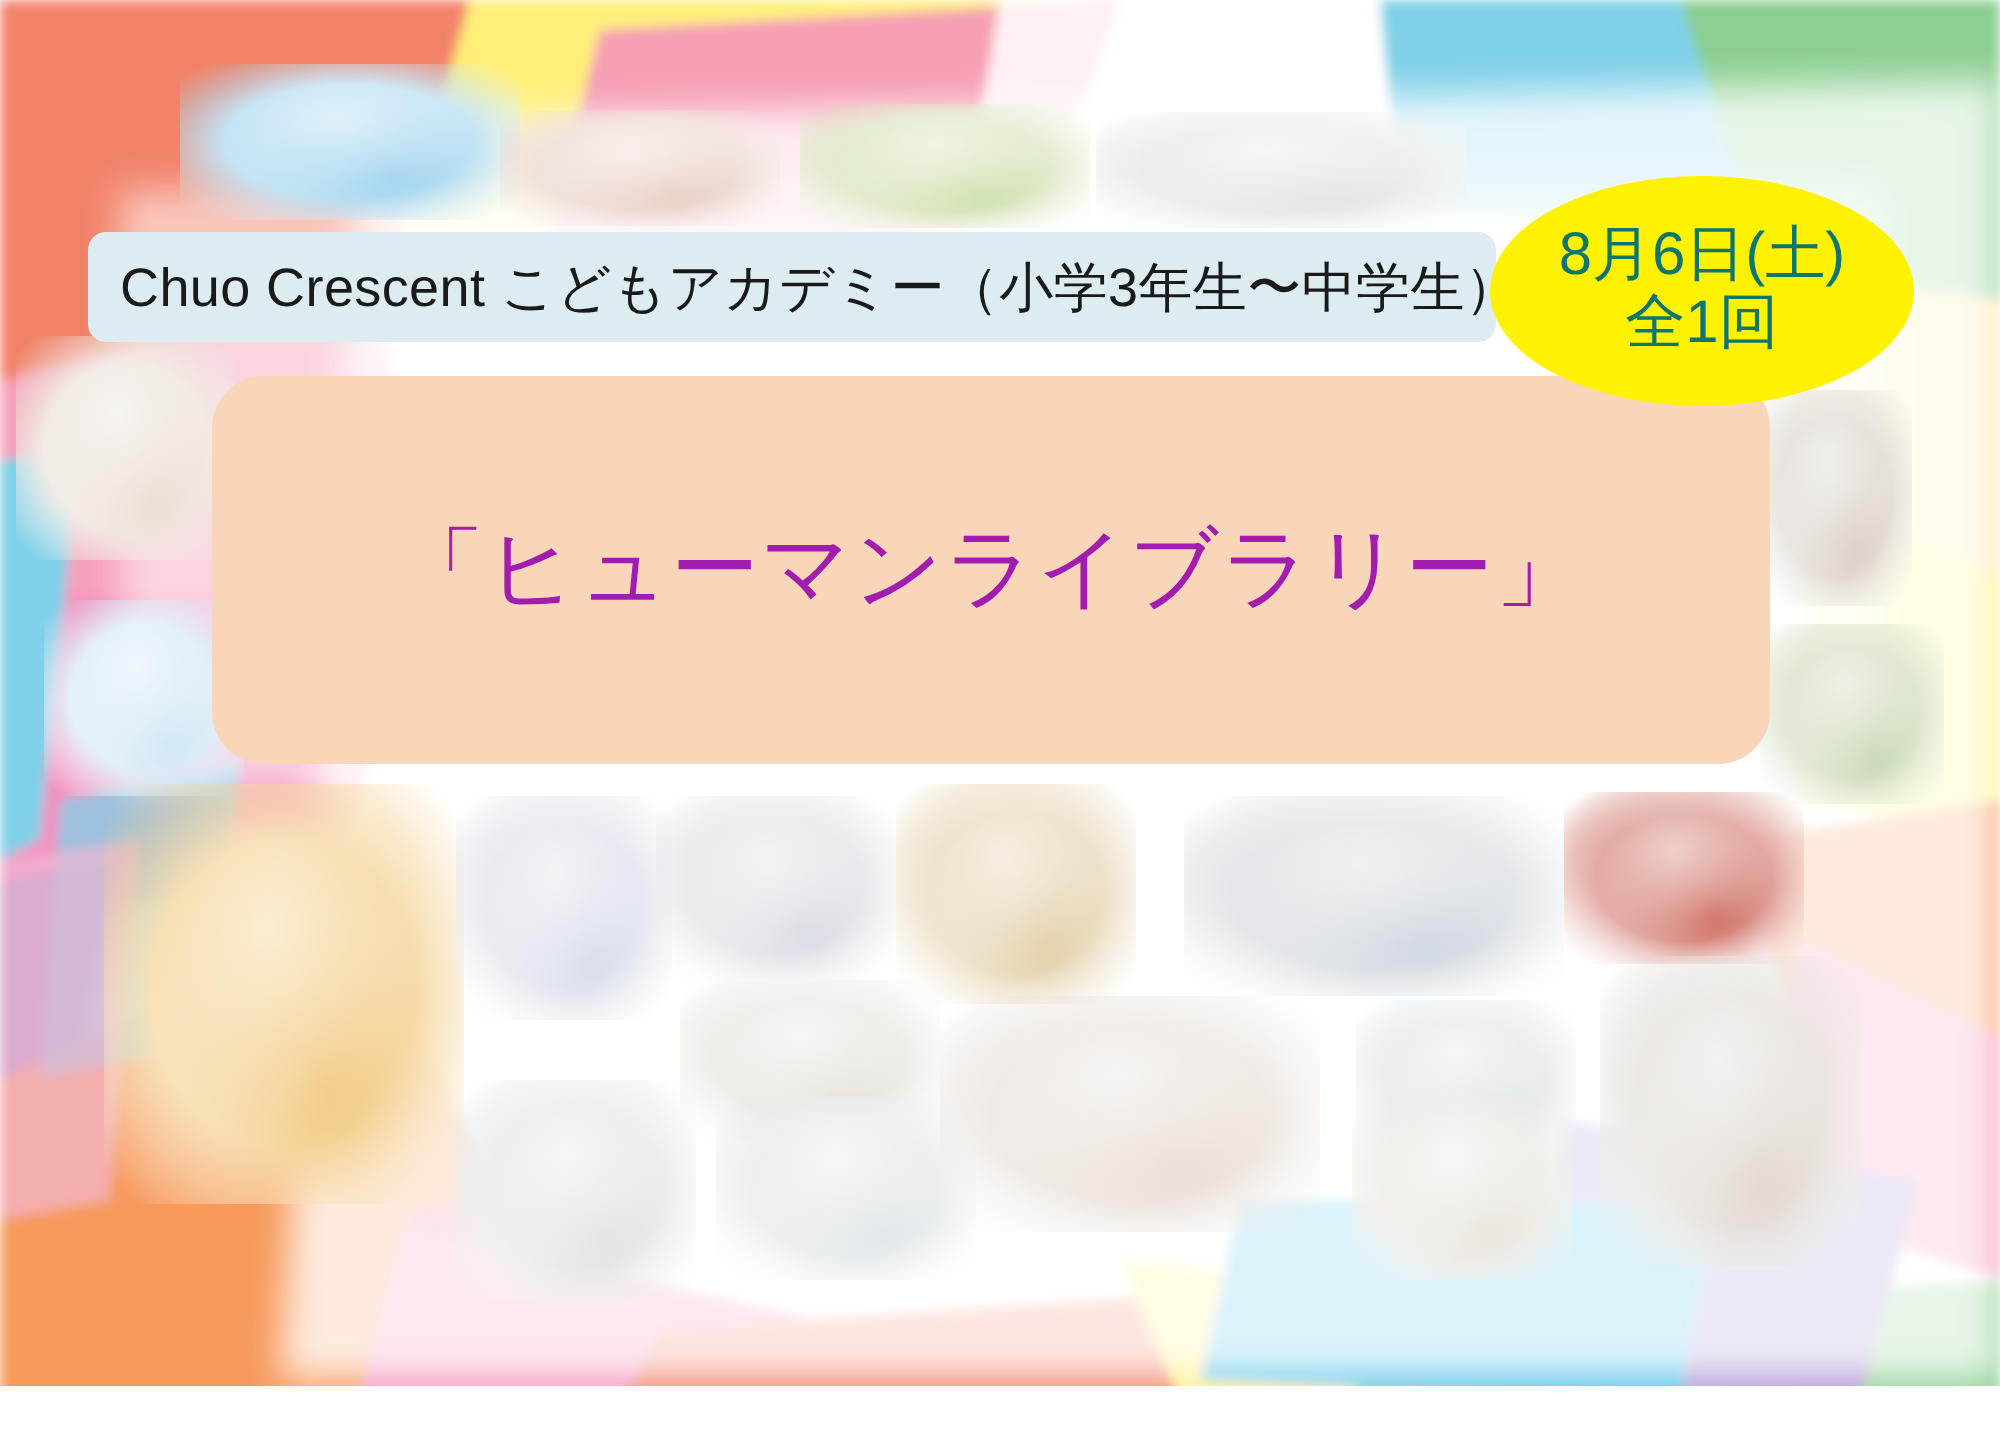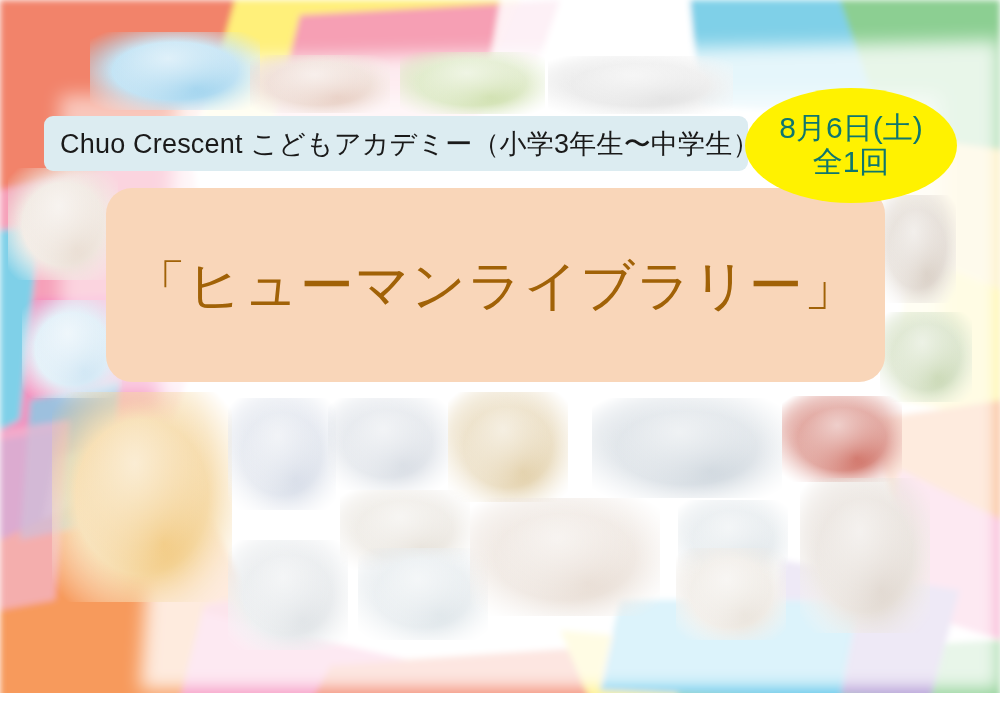--- a/index.html
+++ b/index.html
@@ -73,22 +73,22 @@
     position:absolute;
     left:106px;top:188px;
     width:779px;height:194px;
     background:#f9d6b9;
     border-radius:26px;
     z-index:42;
     display:flex;flex-direction:column;
     align-items:center;justify-content:center;
   }
   #title-panel .tline{
-    font-size:54px;
-    color:#a16207;
+    font-size:44px;
+    color:#a21caf;
     white-space:nowrap;
     letter-spacing:1px;
     line-height:1.12;
     font-family:"Liberation Sans","DejaVu Sans",sans-serif;
   }
 
   
   #bottom-band{
     position:absolute;
     left:0;top:693px;width:1000px;height:29px;

